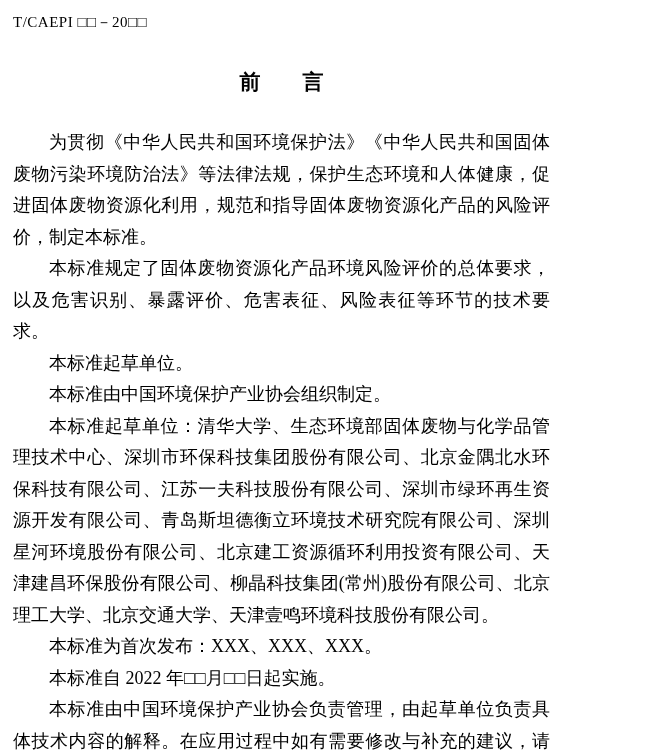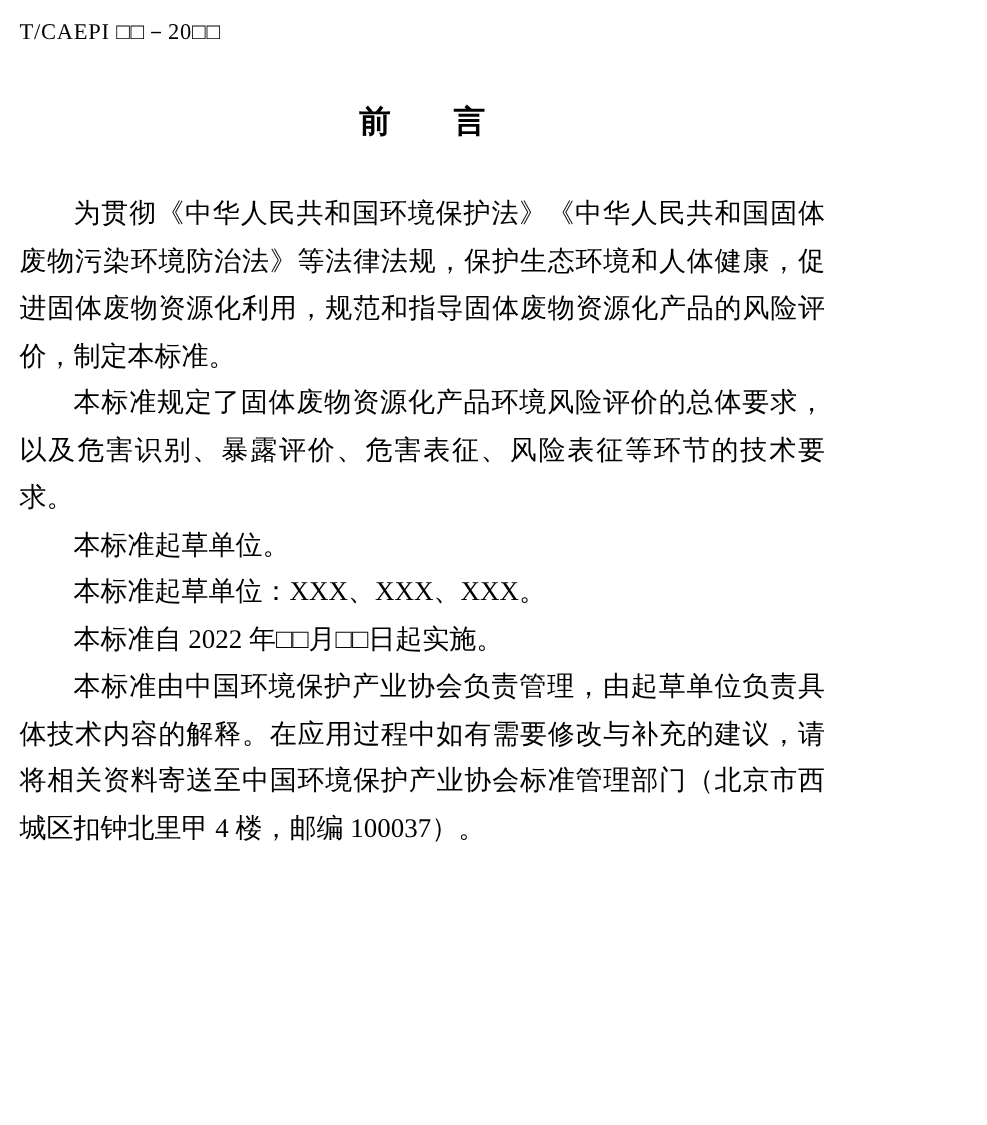--- a/index.html
+++ b/index.html
@@ -52,17 +52,19 @@
 
 <div class="page">
   <div class="doc-header">T/CAEPI □□－20□□</div>
 
   <h1 class="doc-title">前　　言</h1>
 
   <div class="doc-body">
     <p>为贯彻《中华人民共和国环境保护法》《中华人民共和国固体废物污染环境防治法》等法律法规，保护生态环境和人体健康，促进固体废物资源化利用，规范和指导固体废物资源化产品的风险评价，制定本标准。</p>
     <p>本标准规定了固体废物资源化产品环境风险评价的总体要求，以及危害识别、暴露评价、危害表征、风险表征等环节的技术要求。</p>
     <p>本标准起草单位。</p>
-    <p>本标准起草单位：XXX、XXX、XXX。</p>
+    <p>本标准由中国环境保护产业协会组织制定。</p>
+    <p>本标准起草单位：清华大学、生态环境部固体废物与化学品管理技术中心、深圳市环保科技集团股份有限公司、北京金隅北水环保科技有限公司、江苏一夫科技股份有限公司、深圳市绿环再生资源开发有限公司、青岛斯坦德衡立环境技术研究院有限公司、深圳星河环境股份有限公司、北京建工资源循环利用投资有限公司、天津建昌环保股份有限公司、柳晶科技集团(常州)股份有限公司、北京理工大学、北京交通大学、天津壹鸣环境科技股份有限公司。</p>
+    <p>本标准为首次发布：XXX、XXX、XXX。</p>
     <p>本标准自 2022 年□□月□□日起实施。</p>
     <p>本标准由中国环境保护产业协会负责管理，由起草单位负责具体技术内容的解释。在应用过程中如有需要修改与补充的建议，请将相关资料寄送至中国环境保护产业协会标准管理部门（北京市西城区扣钟北里甲 4 楼，邮编 100037）。</p>
   </div>
 </div>
 
 </body></html>

